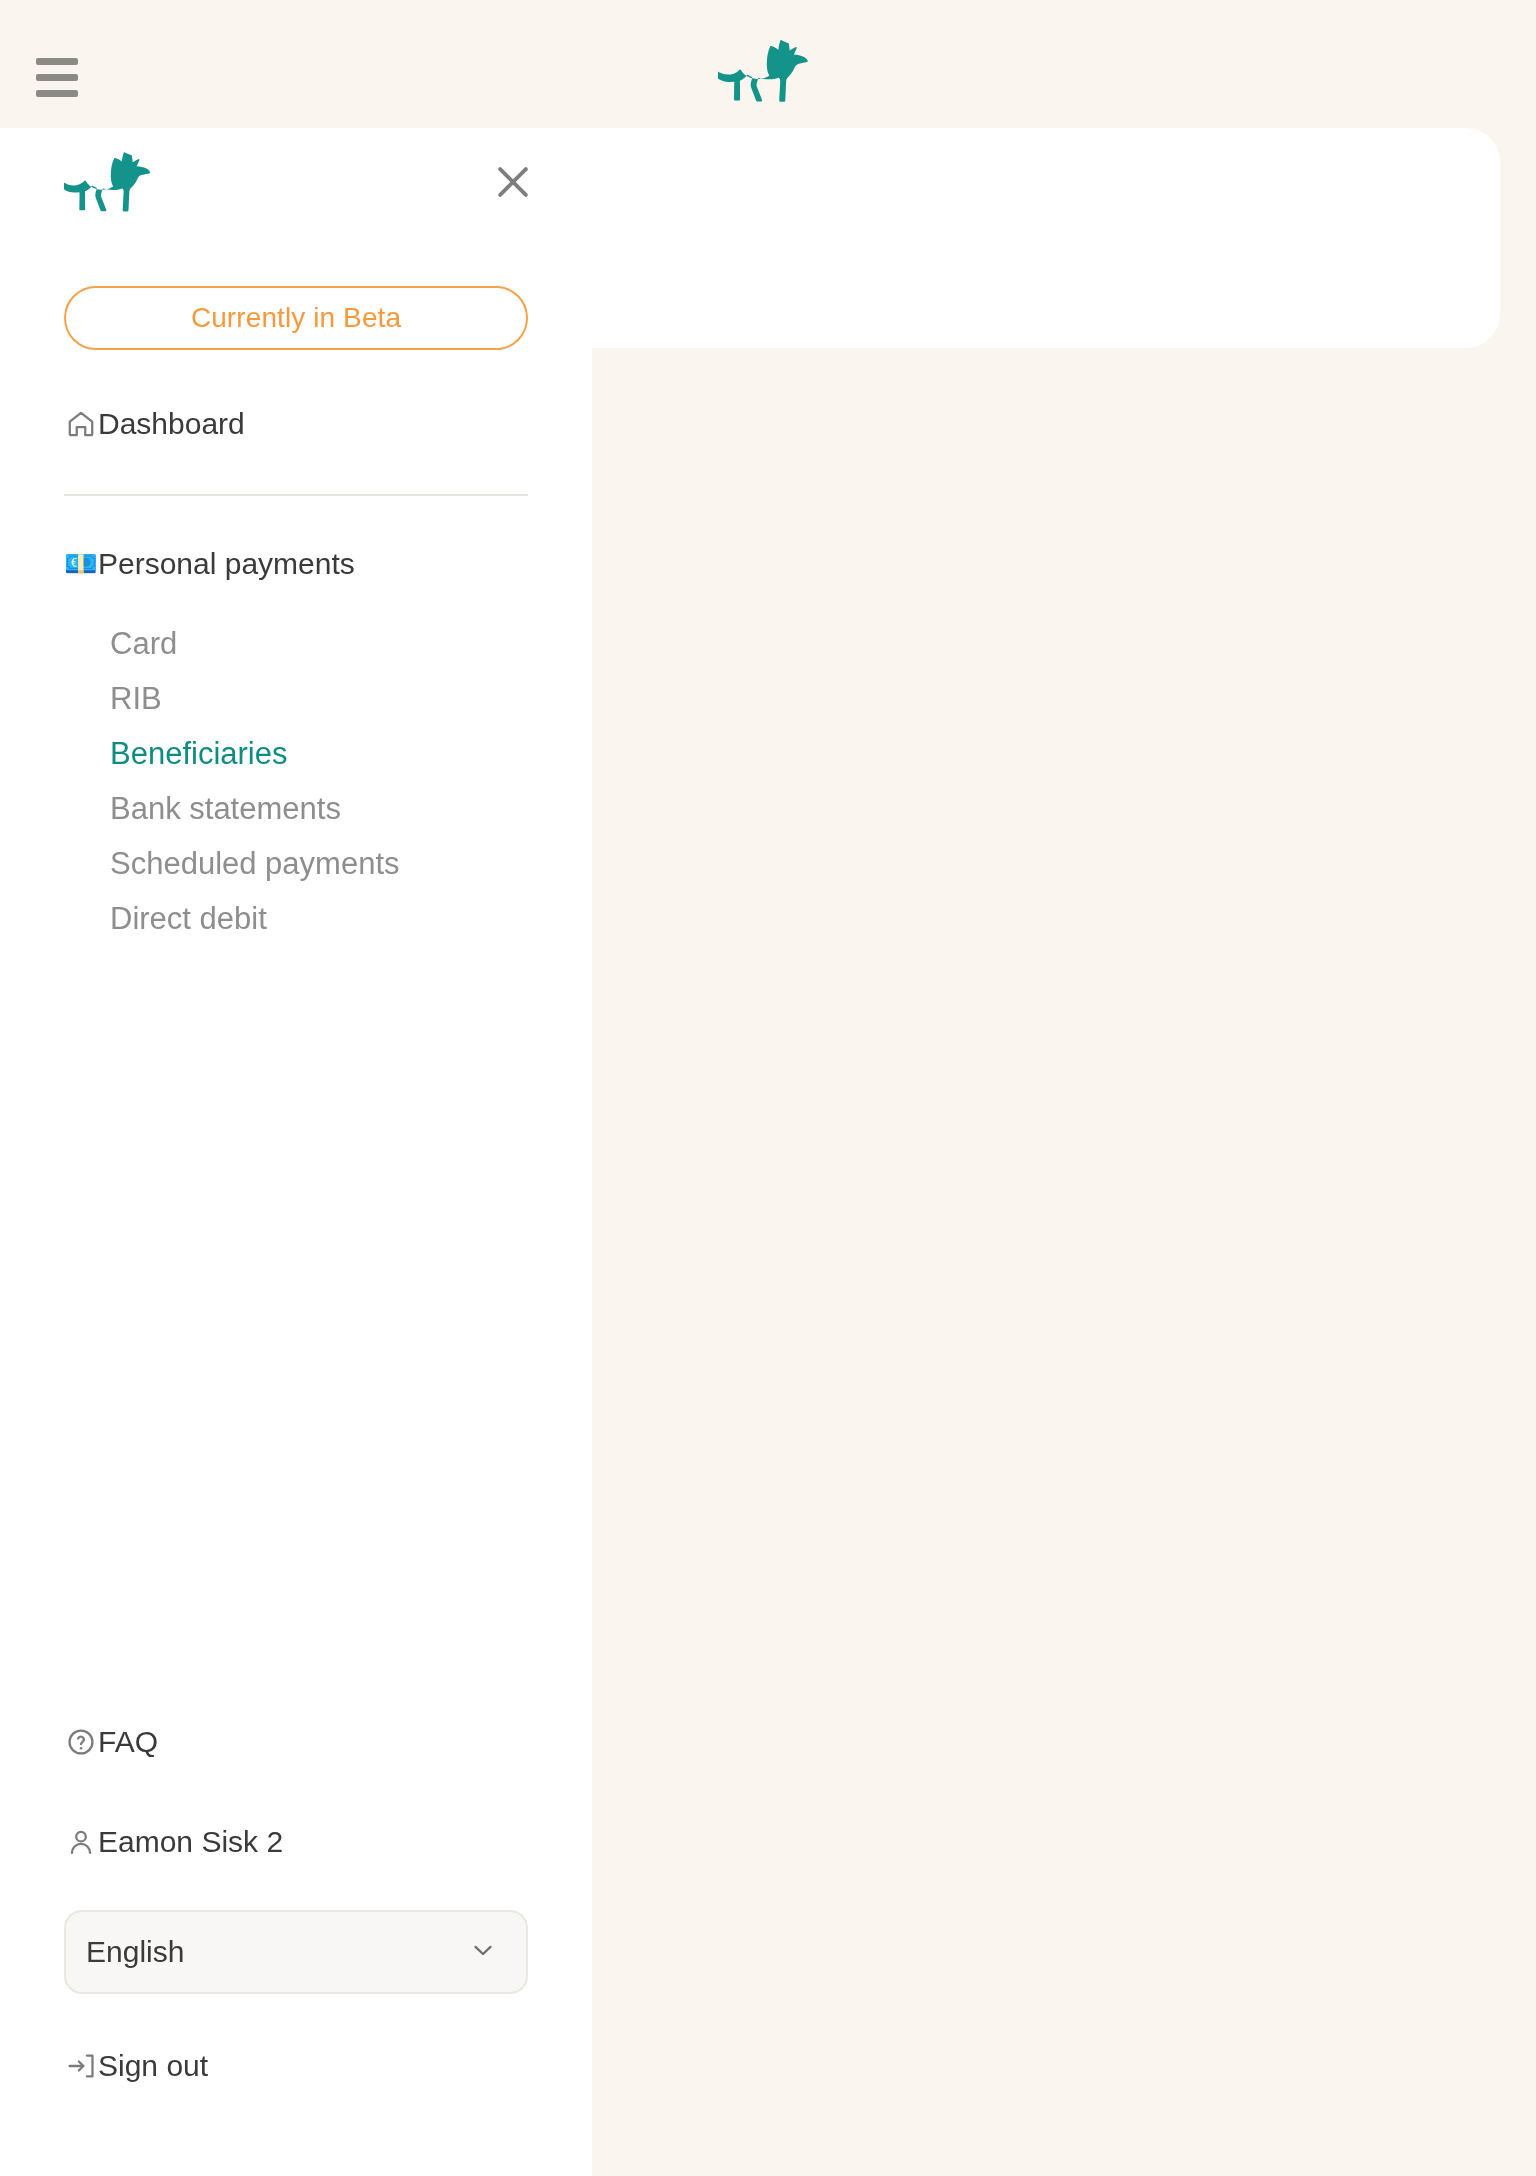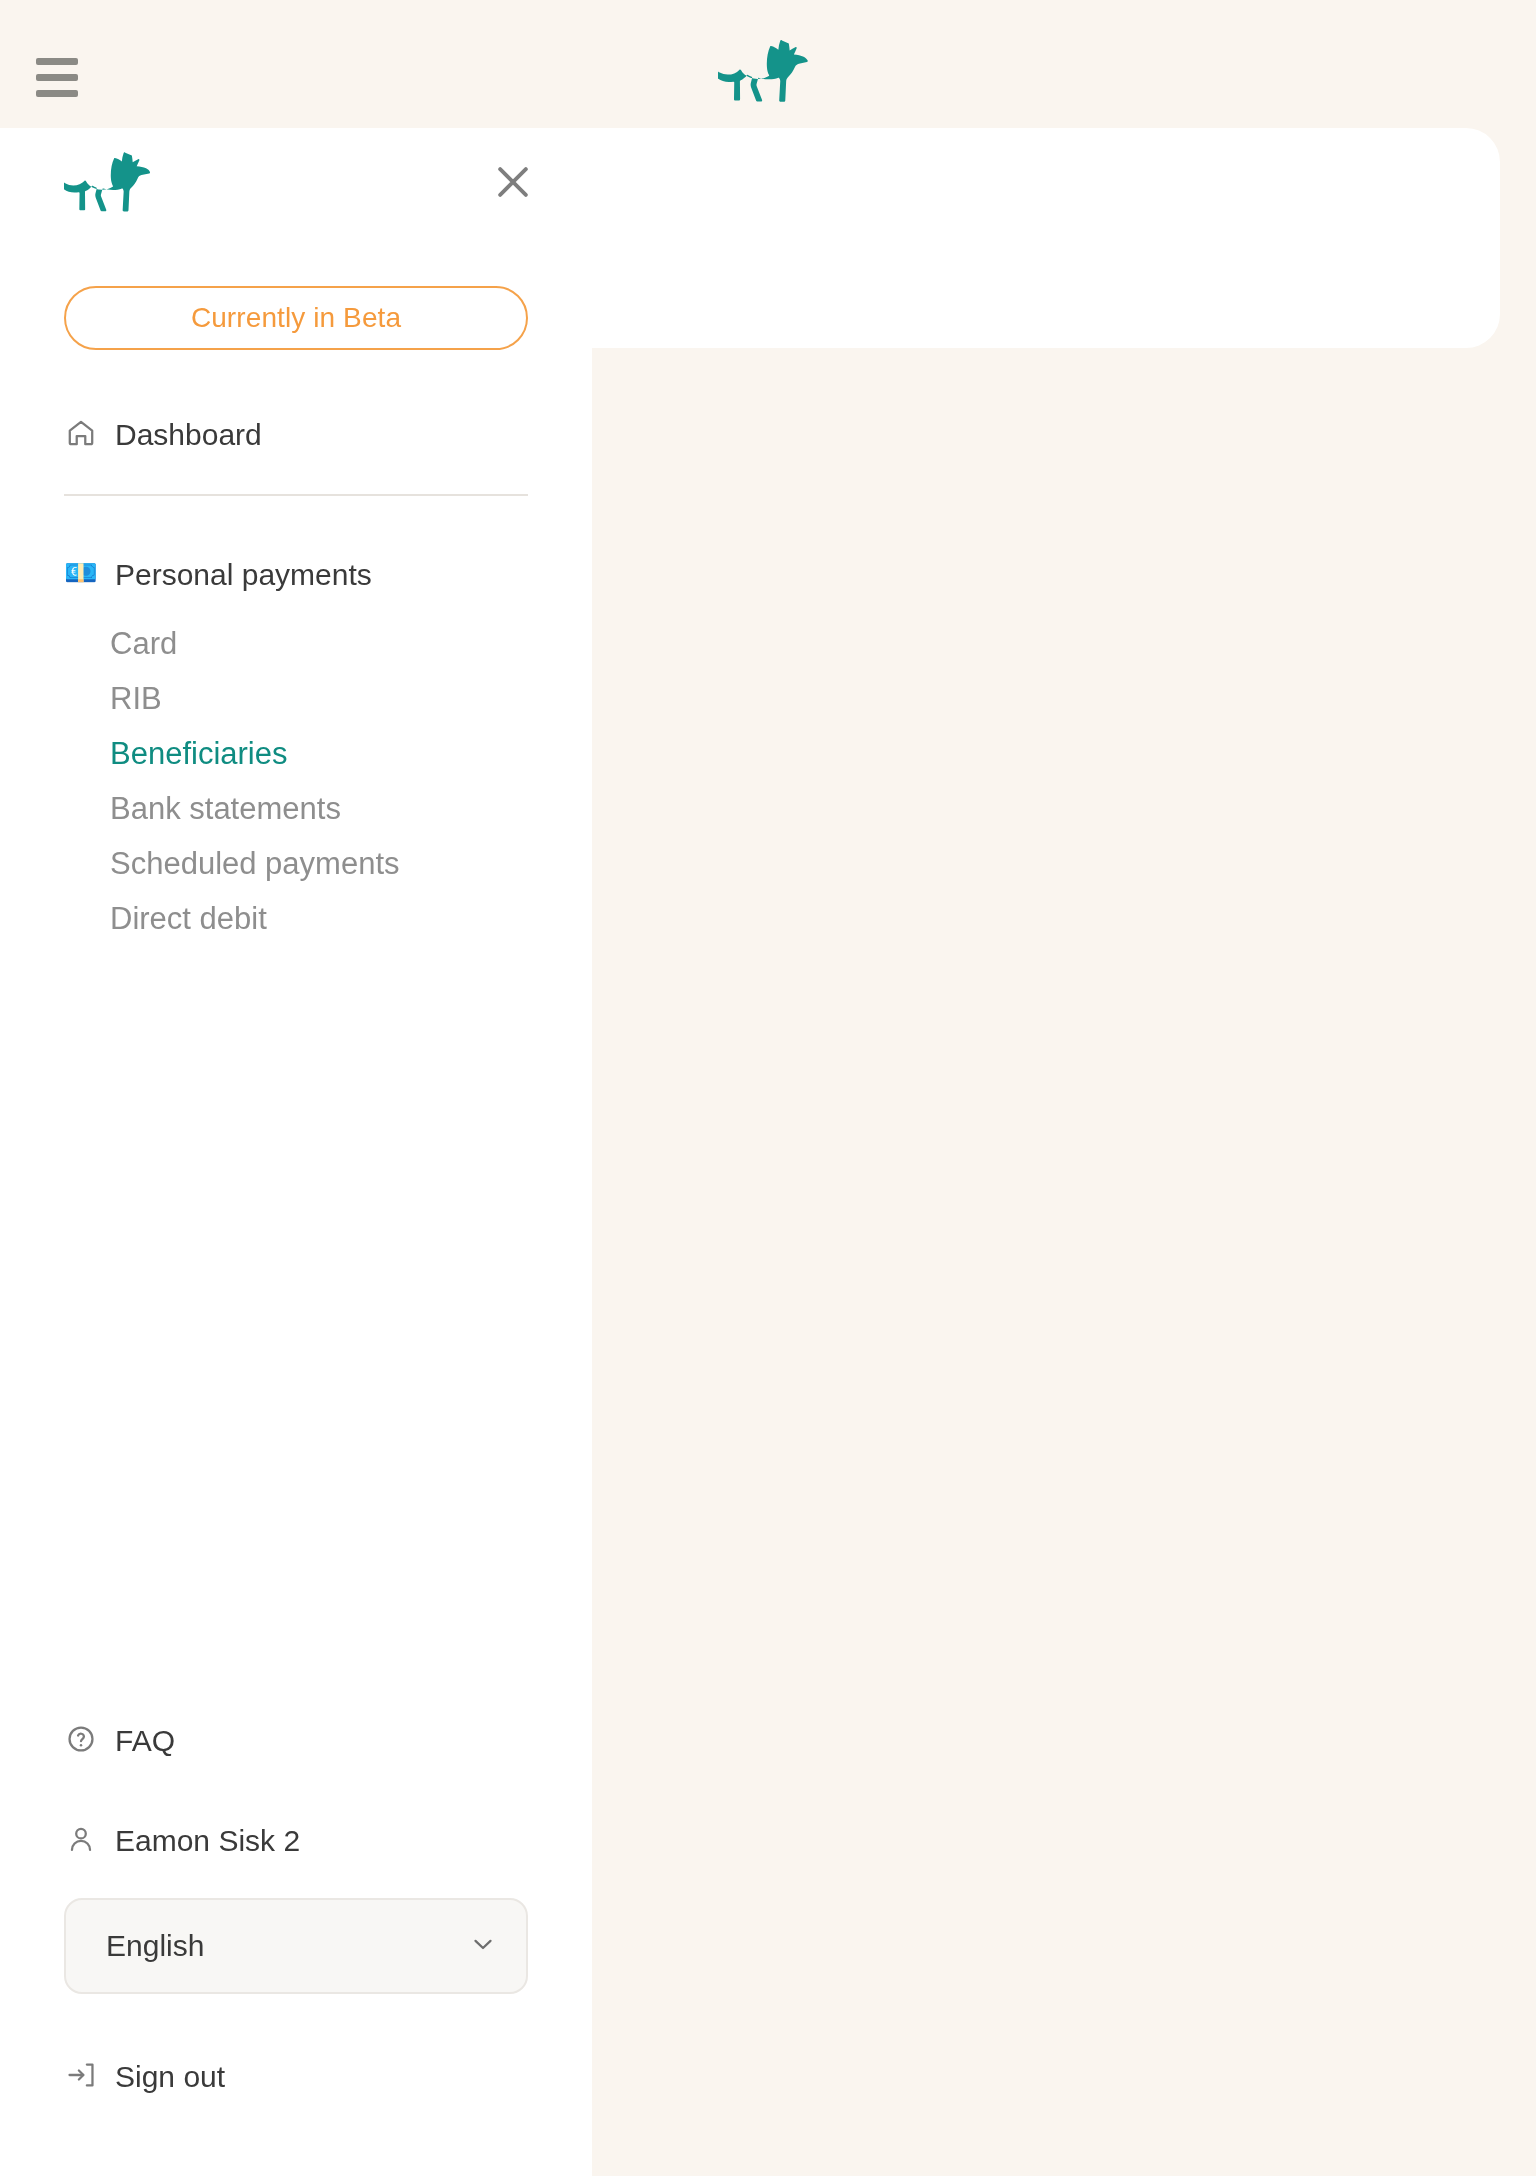--- a/index.html
+++ b/index.html
@@ -129,22 +129,21 @@
     font-family: "Liberation Sans", sans-serif;
     display: flex;
     align-items: center;
     justify-content: center;
     cursor: pointer;
     letter-spacing: 0.1px;
   }
 
   .nav-row {
     display: flex;
-    align-items: flex-end;
-    gap: 17px;
+    align-items: center;
     height: 52px;
     cursor: pointer;
   }
 
   .nav-row .glyph {
     width: 34px;
     height: 34px;
     display: flex;
     align-items: center;
     justify-content: center;
@@ -197,28 +196,28 @@
     padding-bottom: 84px;
     display: flex;
     flex-direction: column;
   }
 
   .nav-faq { }
   .nav-user { margin-top: 48px; }
 
   .lang-select {
     margin-top: 42px;
-    height: 96px;
+    height: 84px;
     border: 2px solid #eae7e3;
     border-radius: 18px;
     background: #f8f7f5;
     display: flex;
     align-items: center;
     justify-content: space-between;
-    padding: 0 28px 0 40px;
+    padding: 0 28px 0 20px;
     cursor: pointer;
   }
   .lang-select .lang-text {
     font-size: 30px;
     color: #3a3a3a;
   }
 
   .nav-signout { margin-top: 46px; }
 
   .icon-stroke {

